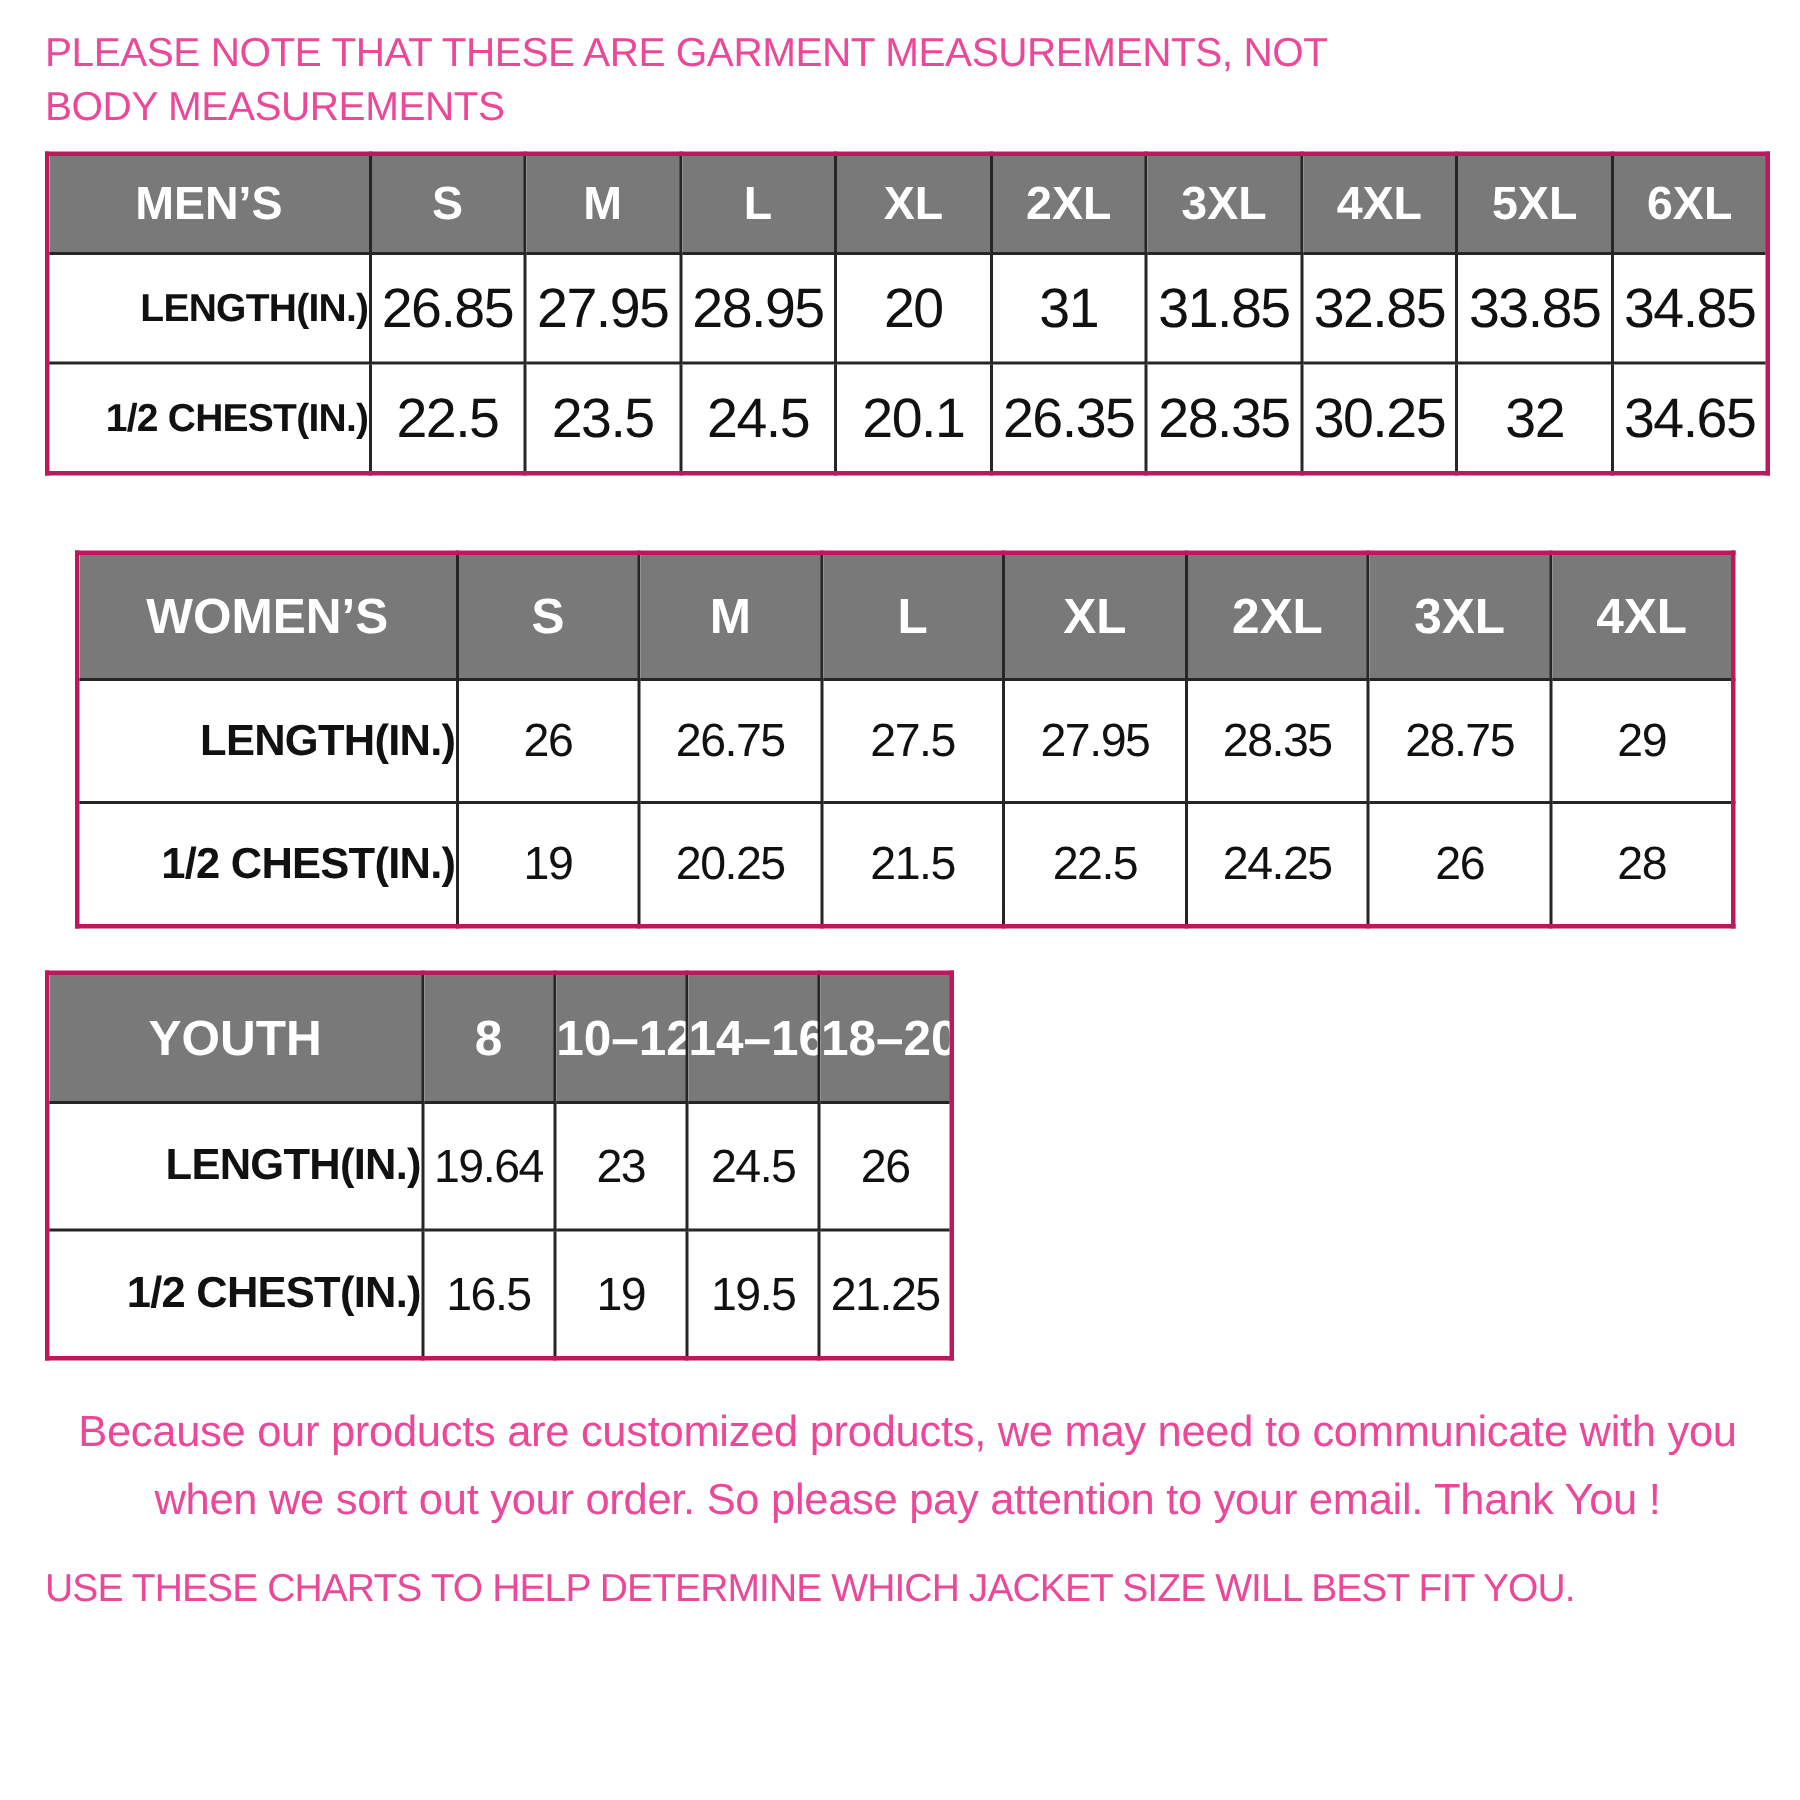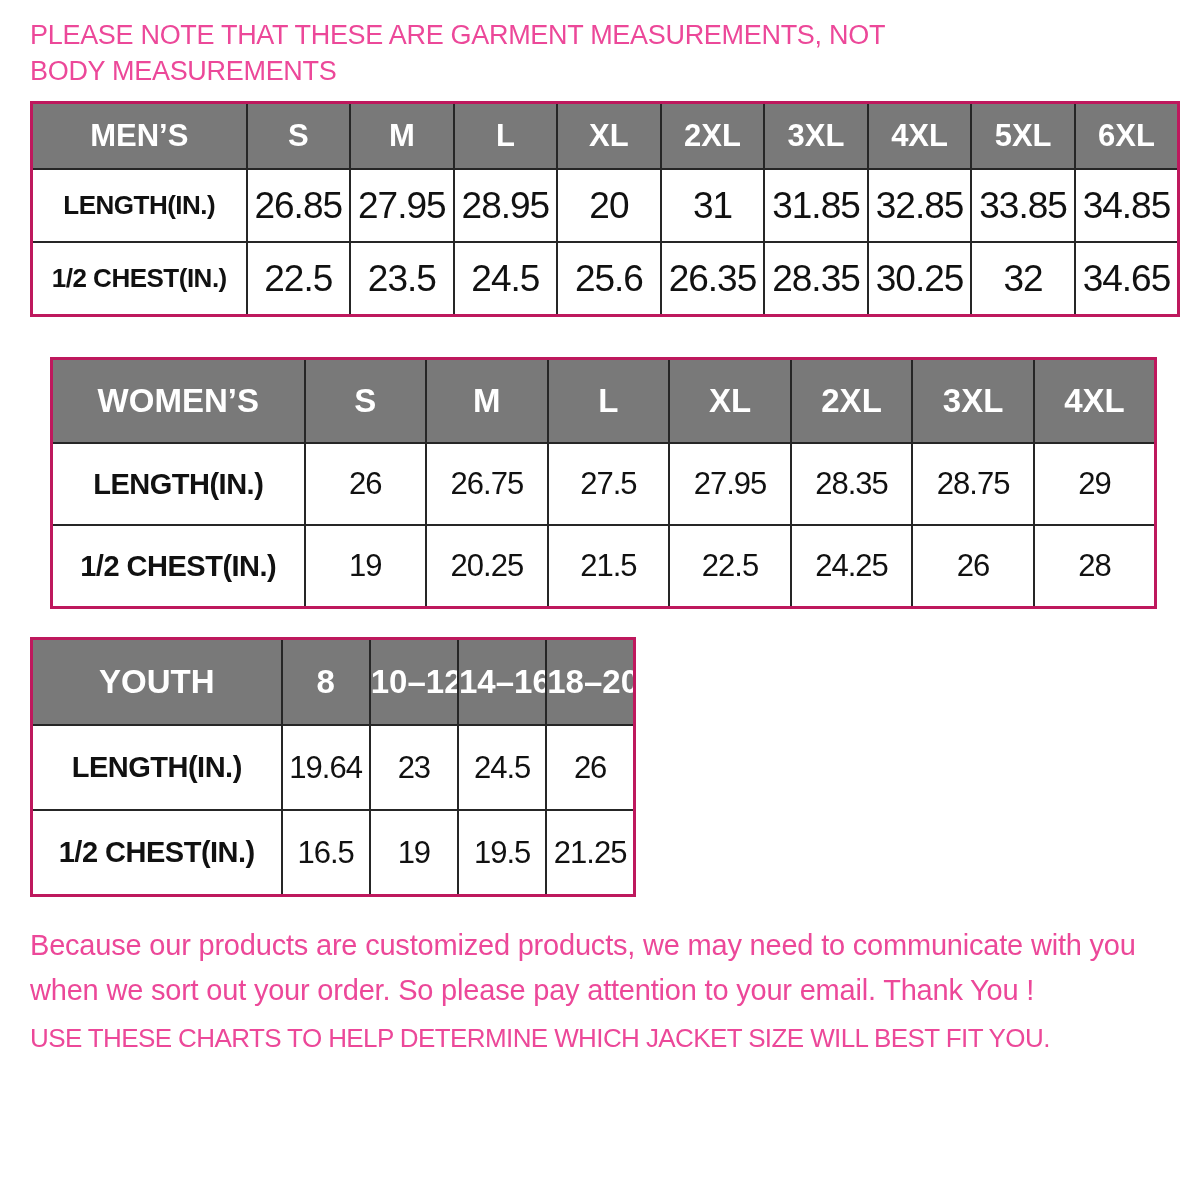--- a/index.html
+++ b/index.html
@@ -50,24 +50,24 @@
     overflow: hidden;
     white-space: nowrap;
   }
   .tbl th {
     background: #797979;
     color: #ffffff;
     font-weight: 700;
     letter-spacing: 0px;
   }
   .tbl td { color: #111; letter-spacing: -1px; }
-  .tbl td.lbl { font-weight: 700; letter-spacing: -0.5px; }
+  .tbl td.lbl { font-weight: 700; letter-spacing: -0.5px; text-align: right; }
 
   [data-table="0"] { margin-top: 12px; }
-  [data-table="1"] { margin-top: 40px; padding-left: 20px; }
+  [data-table="1"] { margin-top: 50px; padding-left: 20px; }
   [data-table="2"] { margin-top: 28px; }
 
   .t0 { width: 1150px; }
   .t0 col.c0 { width: 215px; }
   .t0 th { height: 64px; font-size: 31px; }
   .t0 td { height: 71px; font-size: 37px; }
   .t0 td.lbl { font-size: 26px; }
 
   .t1 { width: 1107px; }
   .t1 col.c0 { width: 253px; }
@@ -80,23 +80,24 @@
   .t2 th { height: 84px; font-size: 33px; }
   .t2 td { height: 83px; font-size: 31px; }
   .t2 td.lbl { font-size: 29px; }
 
   .footer-para {
     margin: 26px 0 0 0;
     max-width: 1150px;
     font-size: 29px;
     line-height: 1.55;
     letter-spacing: -0.2px;
+    text-align: center;
   }
   .footer-line {
-    margin: 10px 0 0 0;
+    margin: 20px 0 0 0;
     font-size: 26px;
     letter-spacing: -0.6px;
     white-space: nowrap;
   }
 </style>
 </head>
 <body>
 
 <div class="page">
 
@@ -142,21 +143,21 @@
             <td>31.85</td>
             <td>32.85</td>
             <td>33.85</td>
             <td>34.85</td>
           </tr>
           <tr>
             <td class="lbl">1/2 CHEST(IN.)</td>
             <td>22.5</td>
             <td>23.5</td>
             <td>24.5</td>
-            <td>25.6</td>
+            <td>20.1</td>
             <td>26.35</td>
             <td>28.35</td>
             <td>30.25</td>
             <td>32</td>
             <td>34.65</td>
           </tr>
         </tbody>
       </table>
     </div>
   <div data-table="1">

